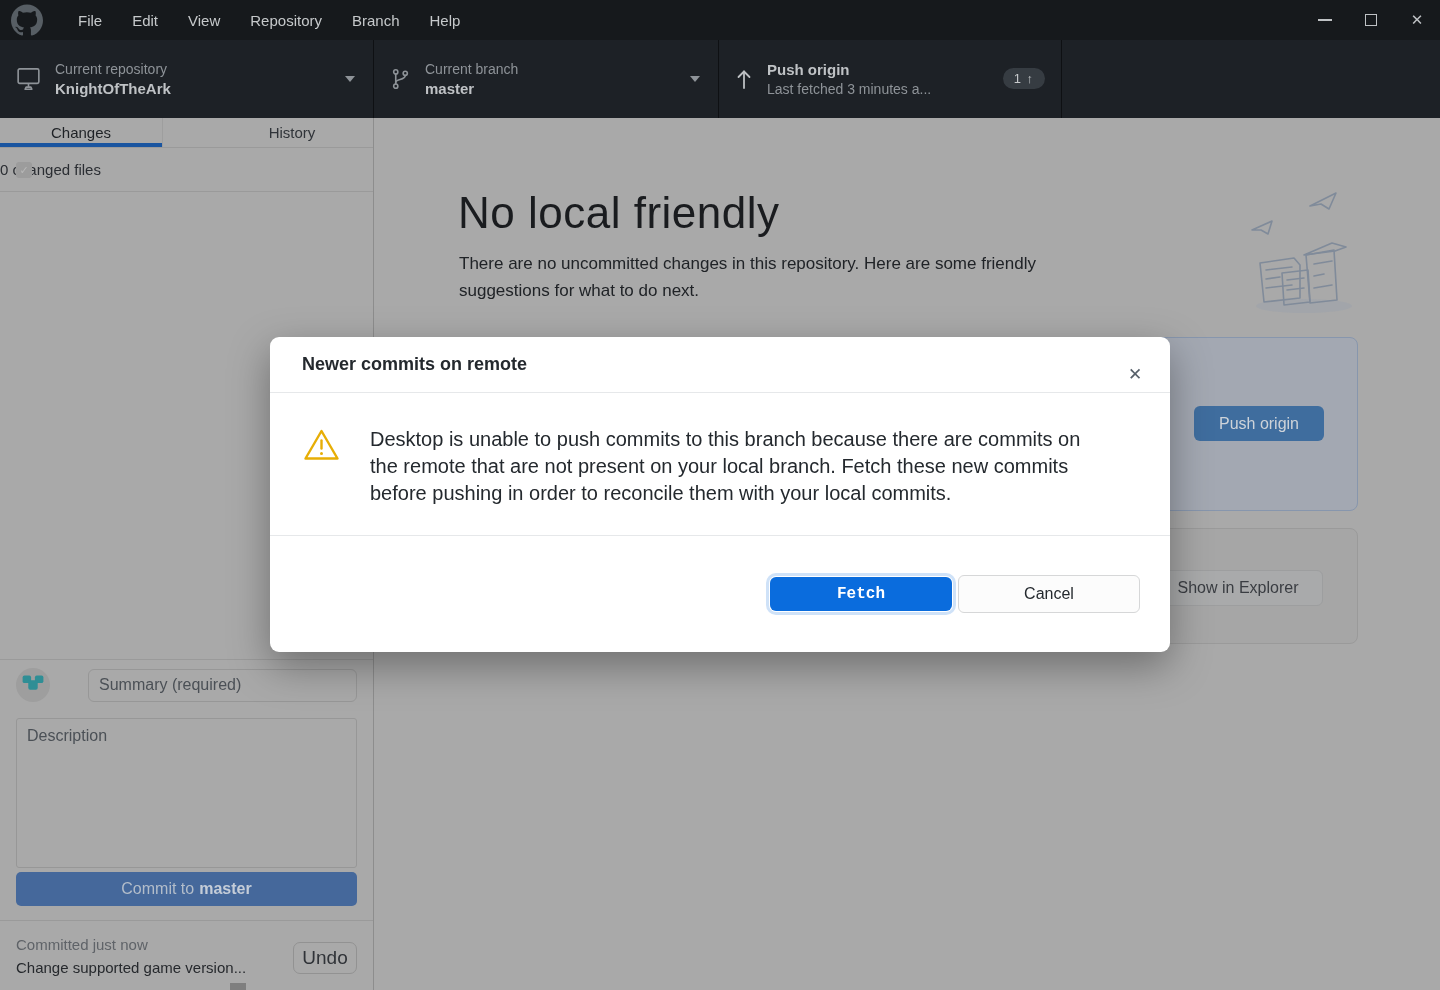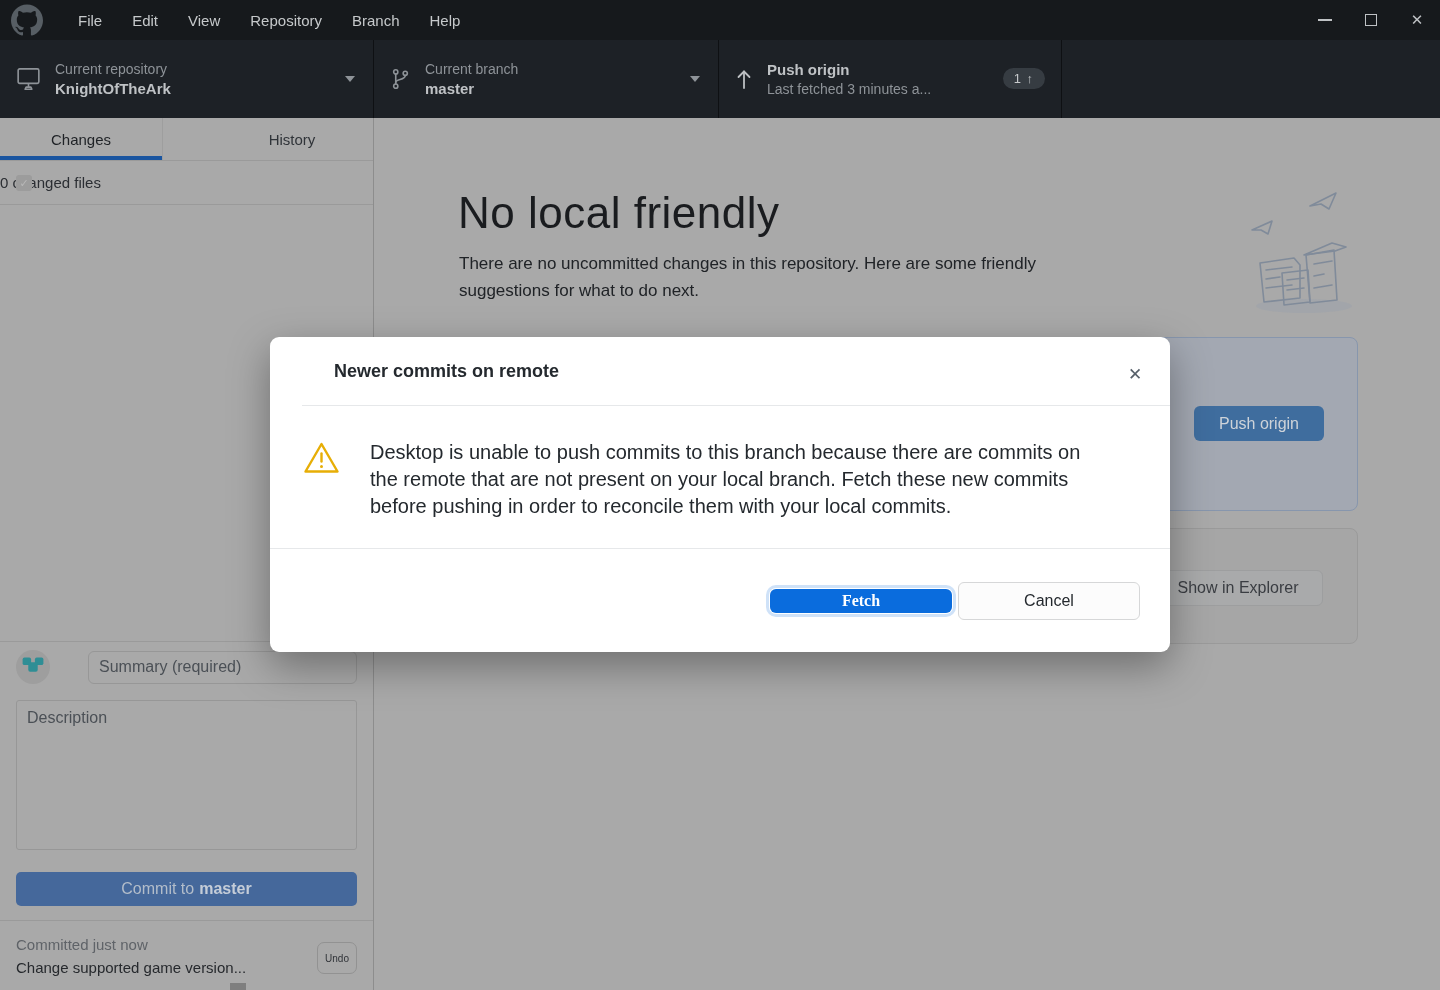--- a/index.html
+++ b/index.html
@@ -25,65 +25,65 @@
   .tb-push { width:343px; }
   .tb-fill { flex:1; border-right:none; }
   .tb-icon { margin-right:15px; flex:0 0 auto; }
   .tb-label { font-size:14px; color:#8e9398; line-height:19px; }
   .tb-value { font-size:15px; font-weight:bold; color:#bfc2c5; line-height:20px; }
   .tb-caret { position:absolute; right:18px; top:36px; width:0; height:0; border-left:5px solid transparent; border-right:5px solid transparent; border-top:6px solid #8e9398; }
   .push-badge { position:absolute; right:16px; top:28px; background:#363c42; color:#c6c9cb; font-size:13px; border-radius:12px; padding:3px 11px; letter-spacing:1px; }
 
   
   .sidebar { position:absolute; top:118px; left:0; width:374px; bottom:0; background:#a9a9a9; border-right:1px solid #8d8d8d; display:flex; flex-direction:column; z-index:5; }
-  .tabbar { height:43px; display:flex; border-bottom:1px solid #9a9a9a; flex:0 0 auto;gap:48px; }
+  .tabbar { height:30px; display:flex; border-bottom:1px solid #9a9a9a; flex:0 0 auto;gap:48px; }
   .tab { flex:1; position:relative; display:flex; align-items:center; justify-content:center; font-size:15px; color:#303439; }
   .tab.first { border-right:1px solid #9e9e9e; }
   .tab.active { color:#1f2226; }
   .tab.active .tab-underline { position:absolute; left:0; right:0; bottom:0; height:4px; background:#1a55a0; }
   .changed-row { position:relative; height:44px; border-bottom:1px solid #9a9a9a; display:flex; align-items:center; flex:0 0 auto; }
   .checkbox { position:absolute; left:16px; top:14px; width:16px; height:16px; background:#9c9c9c; border-radius:3px; display:flex; align-items:center; justify-content:center; font-size:11px; color:#b8b8b8; }
   .changed-label { flex:1; text-align:left; font-size:15px; color:#2b2e33; }
   .side-spacer { flex:1; }
   .commit-form { border-top:1px solid #9a9a9a; padding:8px 16px 14px 16px; flex:0 0 auto; }
   .summary-row { display:flex; align-items:center;gap:28px; }
   .avatar { width:34px; height:34px; border-radius:50%; background:#9e9e9e; overflow:hidden; flex:0 0 auto; }
   .summary-input { flex:1; margin-left:10px; height:33px; background:transparent; border:1px solid #979797; border-radius:6px; font-family:"Liberation Sans",sans-serif; font-size:16px; color:#2b2e33; padding:0 10px; outline:none; }
   .summary-input::placeholder, .desc-input::placeholder { color:#4b5056; opacity:1; }
   .desc-input { width:100%; margin-top:16px; height:150px; background:transparent; border:1px solid #979797; border-radius:3px; font-family:"Liberation Sans",sans-serif; font-size:16px; color:#2b2e33; padding:8px 10px; resize:none; outline:none; }
-  .commit-btn { width:100%; margin-top:18px; height:34px; background:#45689b; border:none; border-radius:5px; font-family:"Liberation Sans",sans-serif; font-size:16px; color:#b3bdca; }
+  .commit-btn { width:100%; height:34px; background:#45689b; border:none; border-radius:5px; font-family:"Liberation Sans",sans-serif; font-size:16px; color:#b3bdca; }
   .commit-branch { font-weight:bold; color:#c5cdd8; margin-left:5px; }
   .history-bar { position:relative; border-top:1px solid #9a9a9a; padding:13px 16px 0 16px; height:70px; flex:0 0 auto; }
   .committed-status { font-size:15px; color:#5f6368; line-height:22px; }
   .commit-msg { font-size:15px; color:#26292d; line-height:24px; }
-  .undo-btn { position:absolute; right:16px; top:21px; width:40px; height:32px; background:transparent; border:1px solid #929292; border-radius:7px; font-family:"Liberation Sans",sans-serif; font-size:10px; color:#303338; }
+  .undo-btn { position:absolute; right:16px; top:21px; width:64px; height:32px; background:transparent; border:1px solid #929292; border-radius:7px; font-family:"Liberation Sans",sans-serif; font-size:19px; color:#303338; }
 
   
   .main { position:absolute; top:118px; left:375px; right:0; bottom:0; background:#a9a9a9; }
   .main-heading { position:absolute; left:83px; top:70px; font-size:44px; font-weight:300; color:#1a1c1f; letter-spacing:0.5px; }
   .main-sub { position:absolute; left:84px; top:132px; width:668px; font-size:17px; line-height:27px; color:#202327; }
   .illustration { position:absolute; right:78px; top:66px; }
   .card { position:absolute; left:85px; right:82px; border-radius:8px; }
   .card-push { top:219px; height:174px; background:#a3a8b2; border:1px solid #8796ad; }
   .card-explorer { top:410px; height:116px; background:#a6a6a6; border:1px solid #9a9a9a; }
   .push-origin-btn { position:absolute; right:33px; top:68px; width:130px; height:35px; background:#3f6d9e; border:none; border-radius:6px; font-family:"Liberation Sans",sans-serif; font-size:16px; color:#ced3d9; }
   .explorer-btn { position:absolute; right:34px; top:41px; width:170px; height:36px; background:#a9aaab; border:1px solid #9d9e9f; border-radius:6px; font-family:"Liberation Sans",sans-serif; font-size:16px; color:#3a3d42; }
 
   .bottom-artifact { position:absolute; left:230px; top:983px; width:16px; height:7px; background:#7f7f7f; z-index:20; }
 
   
   .dialog { position:absolute; left:270px; top:337px; width:900px; height:315px; background:#ffffff; border-radius:9px; box-shadow:0 14px 40px rgba(0,0,0,0.35); z-index:60; display:flex; flex-direction:column; }
-  .dialog-header { position:relative; height:69px; border-bottom:1px solid #e6e8ea; display:flex; align-items:center; padding-left:32px; flex:0 0 auto;margin-left:32px; }
+  .dialog-header { position:relative; height:56px; border-bottom:1px solid #e6e8ea; display:flex; align-items:center; padding-left:32px; flex:0 0 auto; }
   .dialog-title { font-size:18px; font-weight:bold; color:#24292e; }
   .dialog-close { position:absolute; right:22px; top:24px; width:26px; height:26px; background:transparent; border:none; font-size:17px; color:#57606a; font-family:"Liberation Sans",sans-serif; }
   .dialog-body { display:flex; padding:33px 66px 0 33px; border-bottom:1px solid #e6e8ea; height:143px; flex:0 0 auto; }
   .warn-wrap { flex:0 0 auto; margin-right:30px; margin-top:2px; }
   .dialog-text { font-size:20px; line-height:27px; color:#24292e; }
   .dialog-footer { flex:1; display:flex; align-items:center; justify-content:flex-end; padding-right:30px; gap:6px; }
-  .btn-fetch { width:182px; height:24px; background:#0a6cdd; color:#ffffff; border:none; border-radius:6px; font-family:Liberation Serif, serif; font-size:16px; font-weight:600; box-shadow:0 0 0 1px #ffffff, 0 0 0 4px #cfe2f8; }
+  .btn-fetch { width:182px; height:34px; background:#0a6cdd; color:#ffffff; border:none; border-radius:6px; font-family:Liberation Mono, monospace; font-size:16px; font-weight:600; box-shadow:0 0 0 1px #ffffff, 0 0 0 4px #cfe2f8; }
   .btn-cancel { width:182px; height:38px; background:#fcfcfc; color:#24292e; border:1px solid #d6d7d8; border-radius:6px; font-family:"Liberation Sans",sans-serif; font-size:16px; }
 </style>
 </head>
 <body>
 
 <div class="window">
 
   <div class="titlebar">
     <svg class="gh-logo" viewBox="0 0 24 24">
       <path fill="#575e64" d="M12 .297c-6.63 0-12 5.373-12 12 0 5.303 3.438 9.8 8.205 11.385.6.113.82-.258.82-.577 0-.285-.01-1.04-.015-2.04-3.338.724-4.042-1.61-4.042-1.61C4.422 18.07 3.633 17.7 3.633 17.7c-1.087-.744.084-.729.084-.729 1.205.084 1.838 1.236 1.838 1.236 1.07 1.835 2.809 1.305 3.495.998.108-.776.417-1.305.76-1.605-2.665-.3-5.466-1.332-5.466-5.93 0-1.31.465-2.38 1.235-3.22-.135-.303-.54-1.523.105-3.176 0 0 1.005-.322 3.3 1.23.96-.267 1.98-.399 3-.405 1.02.006 2.04.138 3 .405 2.28-1.552 3.285-1.23 3.285-1.23.645 1.653.24 2.873.12 3.176.765.84 1.23 1.91 1.23 3.22 0 4.61-2.805 5.625-5.475 5.92.42.36.81 1.096.81 2.22 0 1.606-.015 2.896-.015 3.286 0 .315.21.69.825.57C20.565 22.092 24 17.592 24 12.297c0-6.627-5.373-12-12-12"></path>

